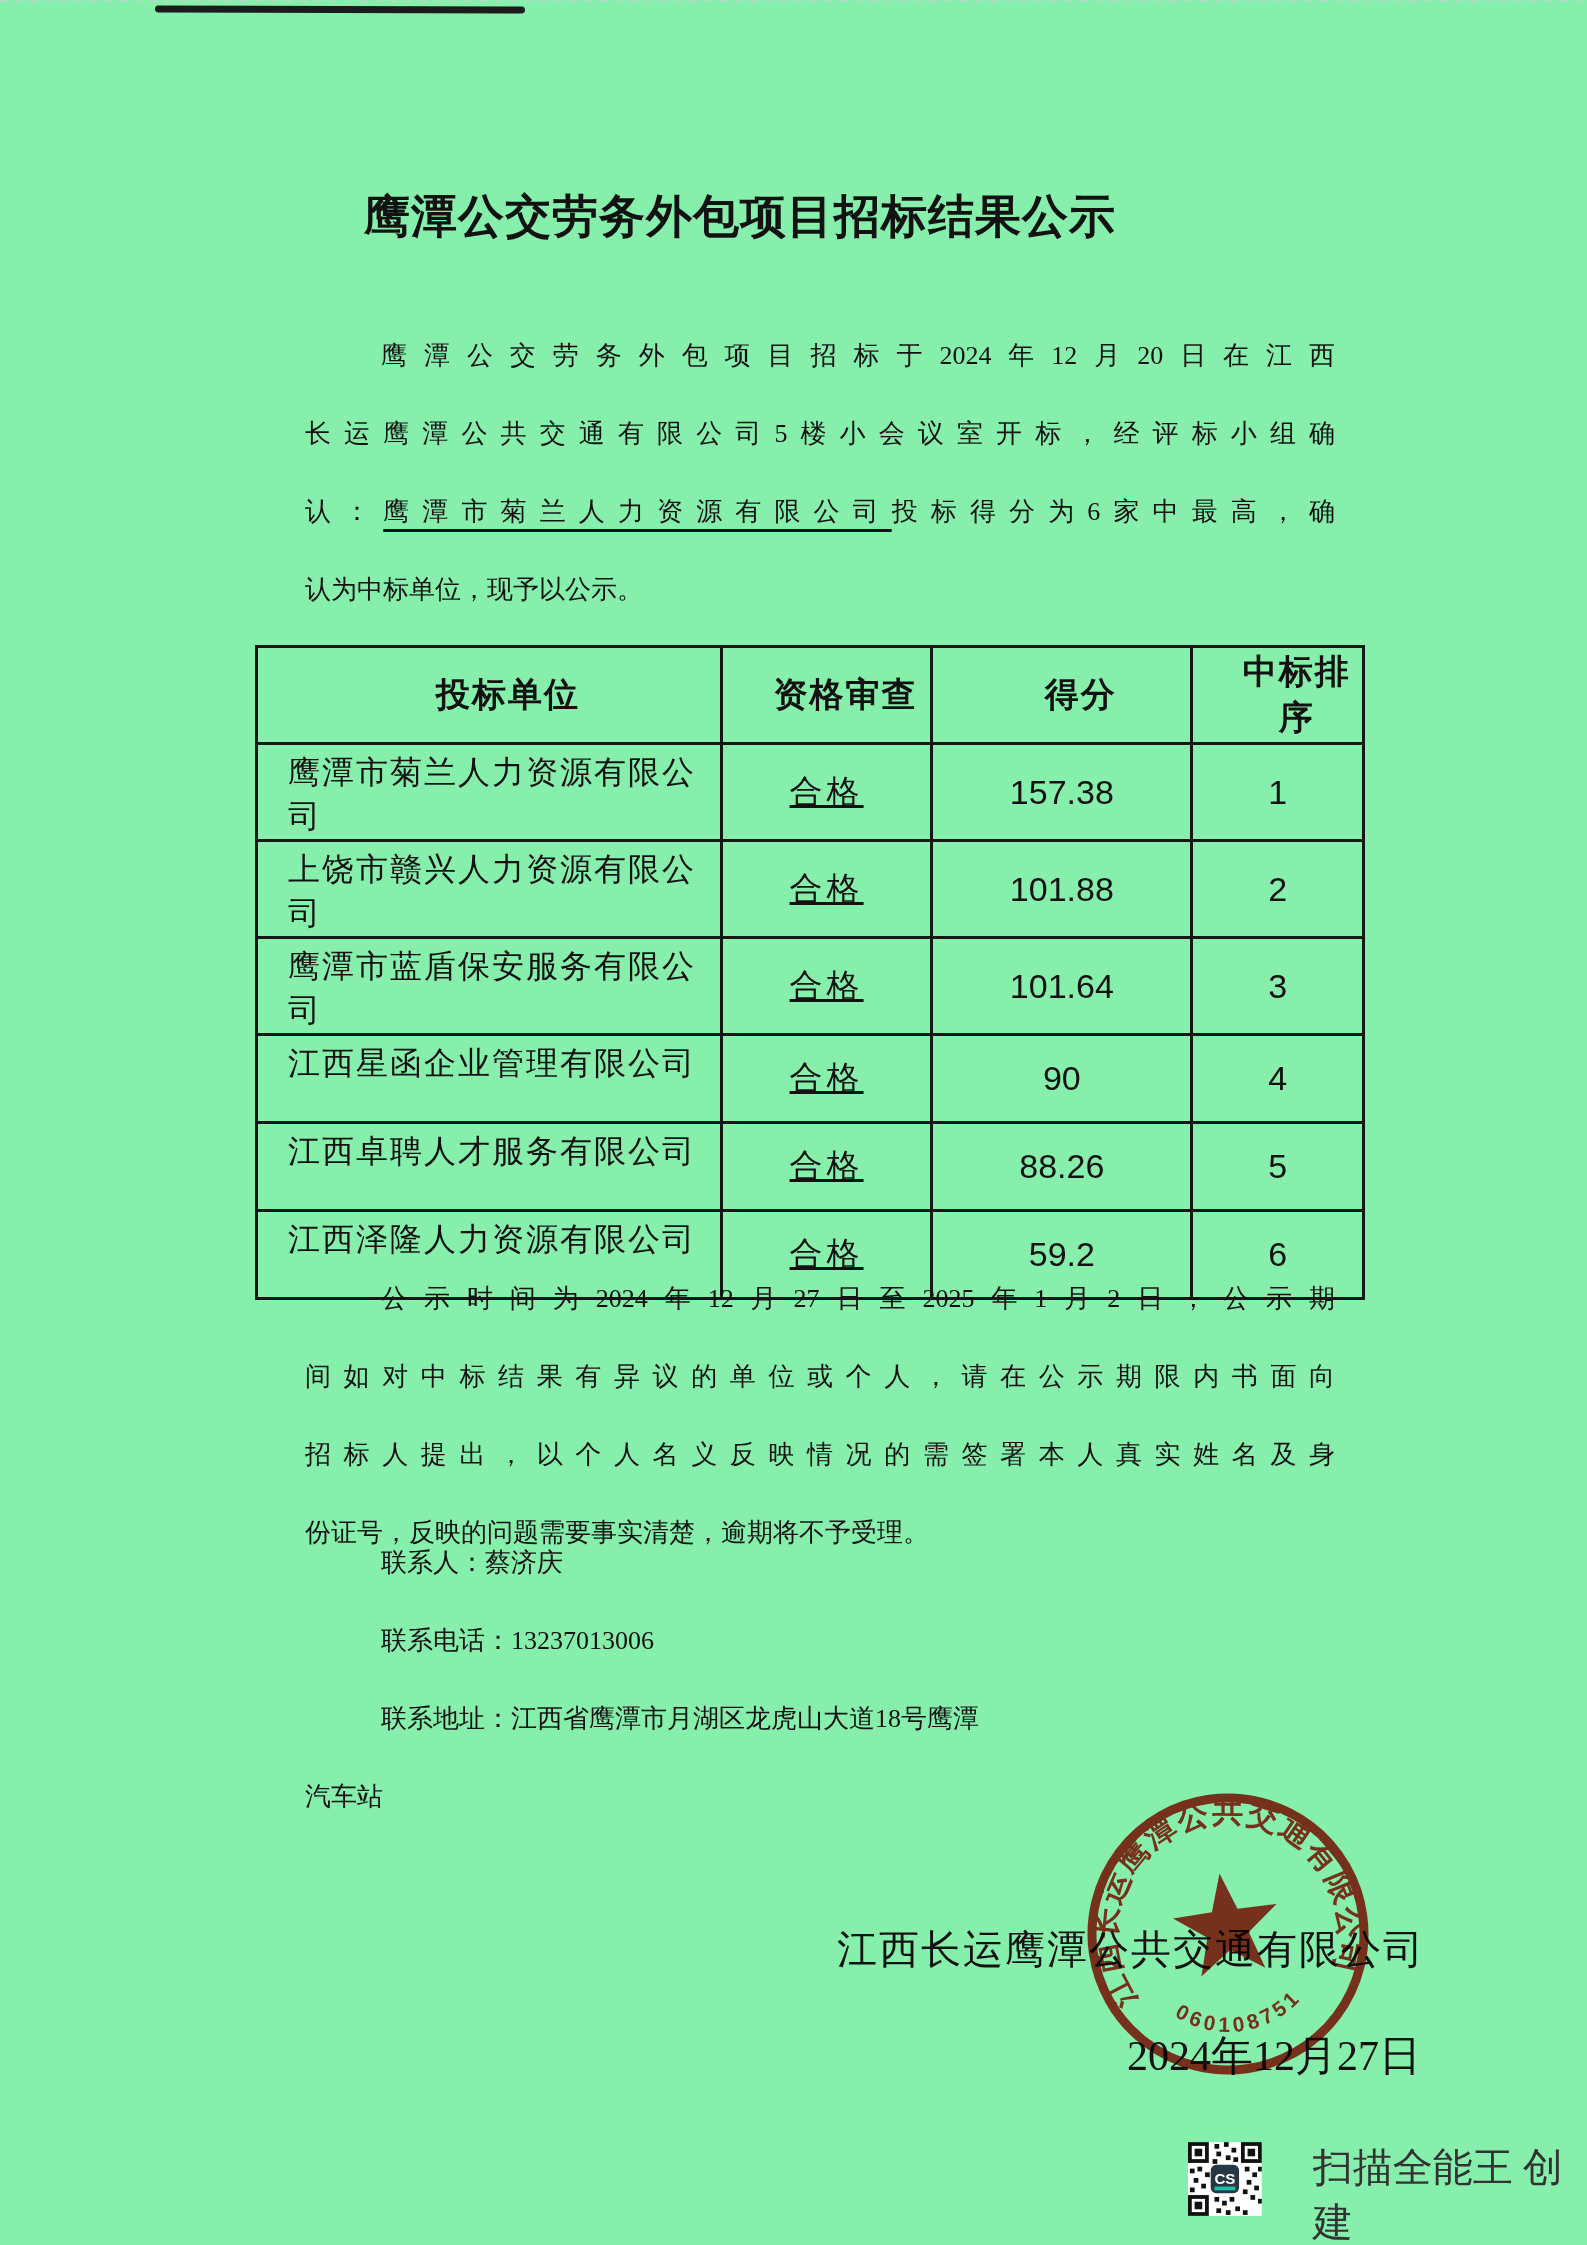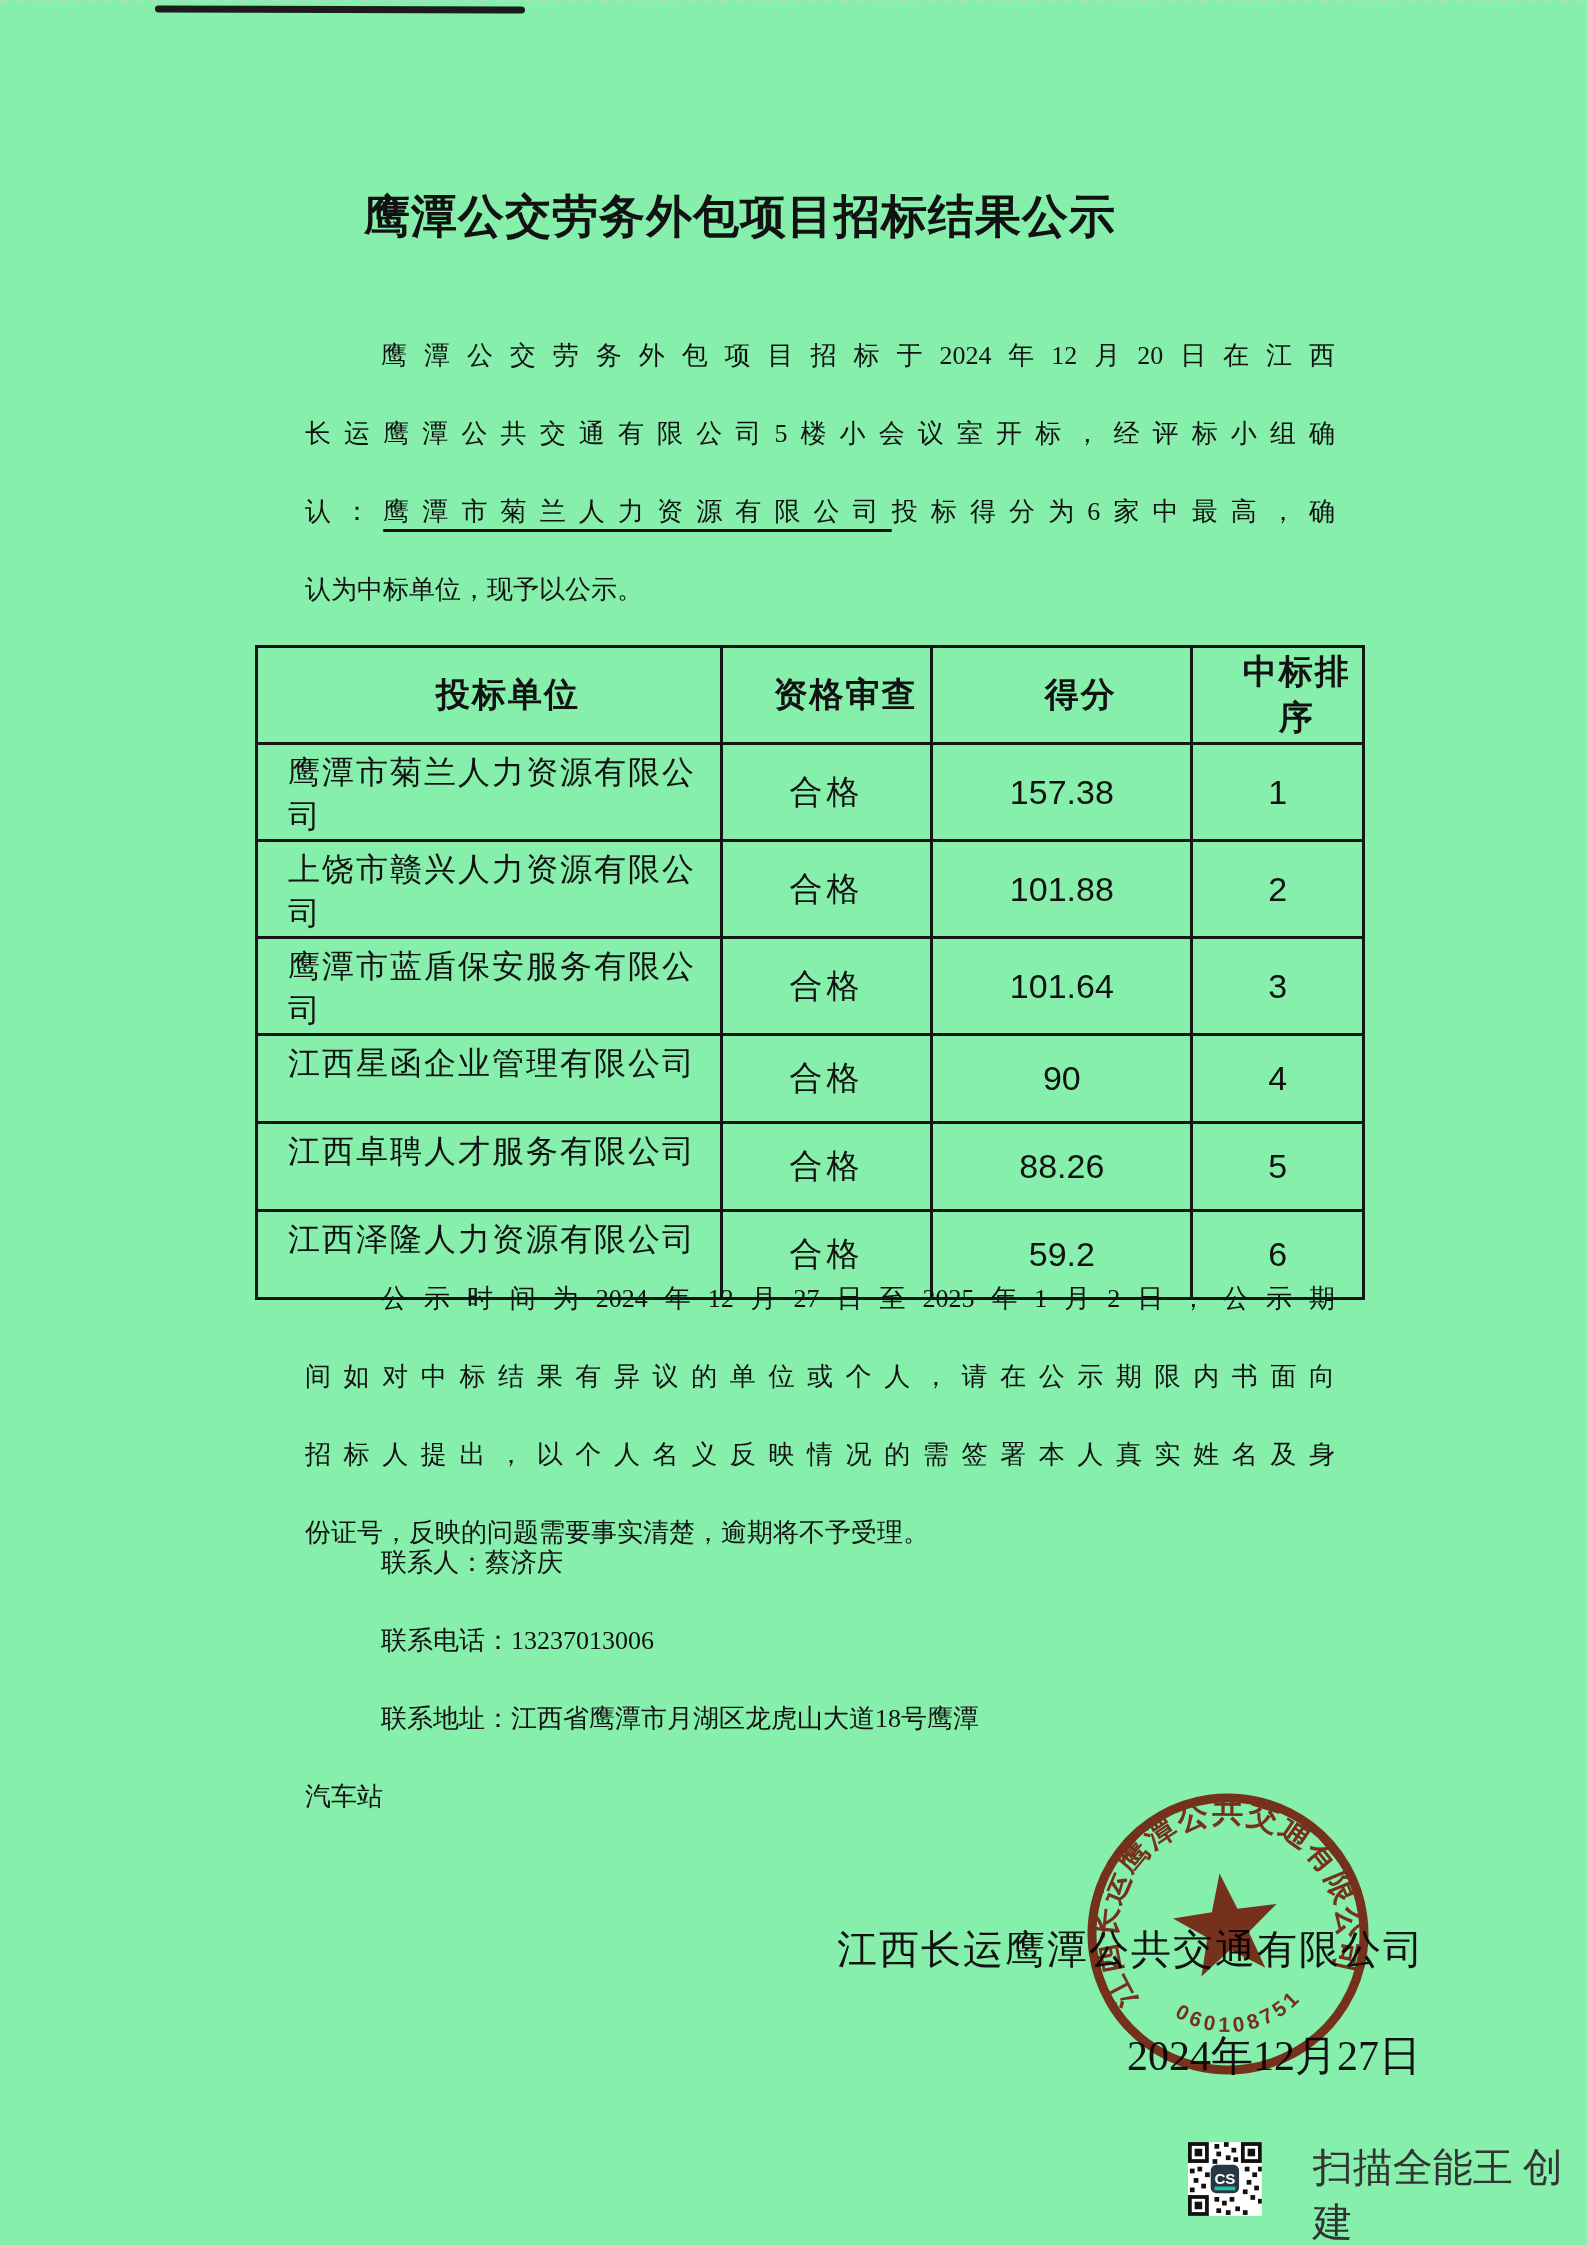--- a/index.html
+++ b/index.html
@@ -20,21 +20,21 @@
   .uline{text-decoration:underline;text-underline-offset:9px;text-decoration-thickness:3px;}
   .p1{top:317px;}
   .p2{top:1260px;}
   .contact{top:1524px;}
   table.bid{position:absolute;top:645px;left:255px;width:1110px;border-collapse:collapse;
         table-layout:fixed;}
   table.bid th,table.bid td{border:3px solid #161616;}
   table.bid th{height:70px;font-size:34px;font-weight:700;text-align:center;letter-spacing:2px;padding-left:39px;}
   table.bid td{height:79px;}
   td.c-company{vertical-align:top;text-align:left;padding:6px 0 0 30px;font-size:32px;letter-spacing:2px;}
-  td.c-qual{vertical-align:middle;text-align:center;font-size:33px;letter-spacing:4px;}
+  td.c-qual{vertical-align:middle;text-align:center;font-size:33px;letter-spacing:4px;text-decoration:underline;}
   td.c-score,td.c-rank{vertical-align:middle;text-align:center;
         font-family:"Liberation Sans","DejaVu Sans",sans-serif;font-size:34px;}
   .sig-company{position:absolute;top:1922px;right:162px;font-size:40px;letter-spacing:2px;}
   .sig-date{position:absolute;top:2028px;right:166px;font-size:42px;}
   .seal{position:absolute;top:1788px;left:1082px;width:292px;height:292px;
         mix-blend-mode:multiply;opacity:.93;}
   .footer-mark{position:absolute;top:2140px;left:1188px;display:flex;align-items:flex-start;gap:24px;}
   .footer-mark .wm-text{font-family:Liberation Serif, serif;
         font-size:40px;color:#333;margin-left:27px;}
 </style>

